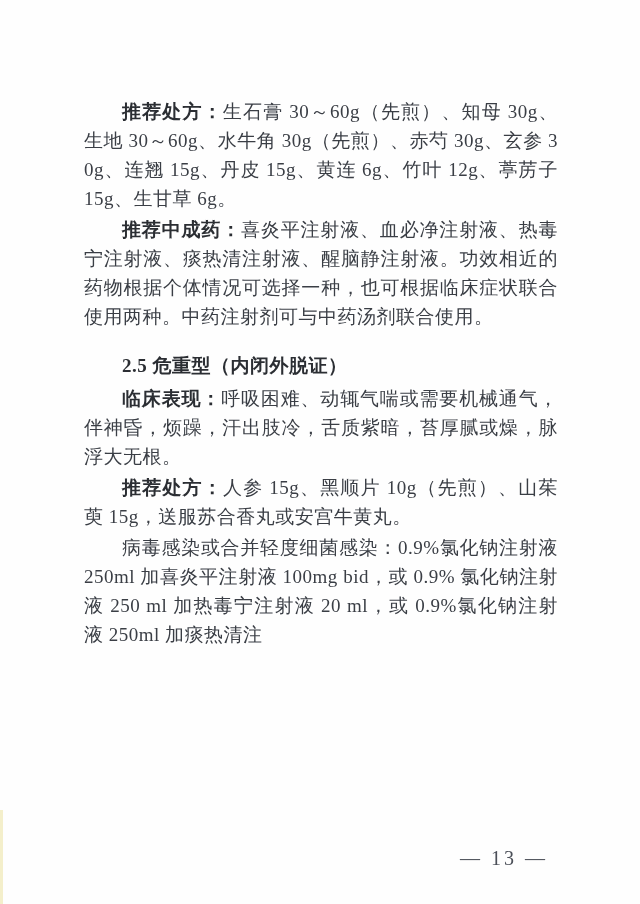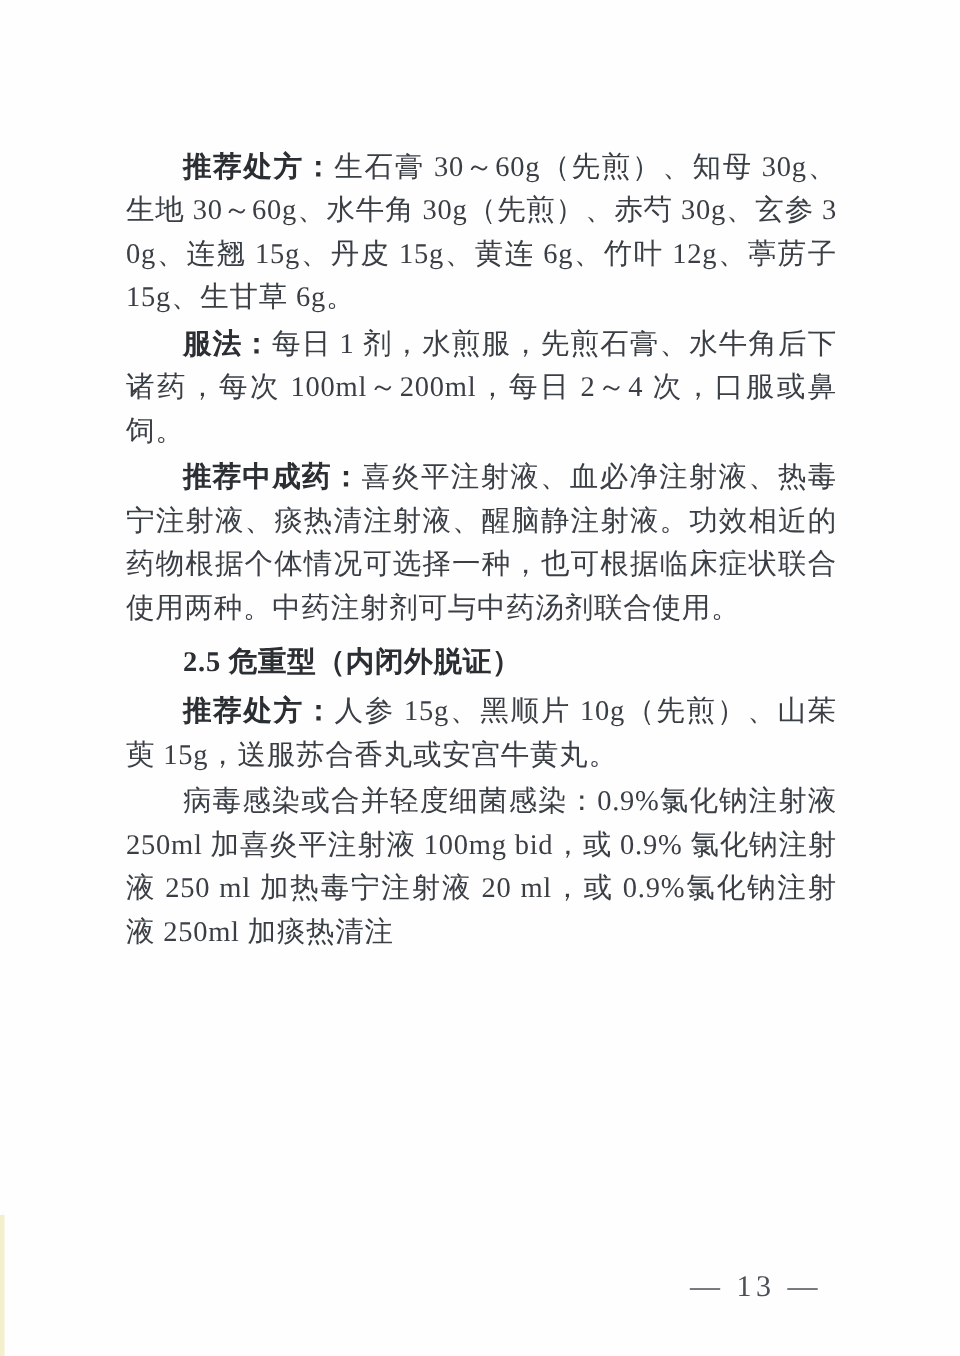--- a/index.html
+++ b/index.html
@@ -30,21 +30,21 @@
     letter-spacing: 0.5px;
     text-align: justify;
     text-align-last: left;
     text-indent: 2em;
     word-break: break-all;
   }
   .para.heading {
     text-align: right;
     font-weight: bold;
     color: #2b2e33;
-    margin-top: 7px;
+    margin-top: 20px;
     margin-bottom: 4px;
   }
   .run-bold {
     font-weight: bold;
     color: #2b2e33;
   }
   .footer {
     position: absolute;
     top: 847px;
     right: 92px;
@@ -63,21 +63,21 @@
     background: #f2ecc2;
     opacity: 0.85;
   }
 </style>
 </head>
 <body>
 
 <div class="page">
   <div class="content" id="doc-body">
       <p class="para"><span class="run-bold">推荐处方：</span><span class="run">生石膏 30～60g（先煎）、知母 30g、生地 30～60g、水牛角 30g（先煎）、赤芍 30g、玄参 30g、连翘 15g、丹皮 15g、黄连 6g、竹叶 12g、葶苈子 15g、生甘草 6g。</span></p>
-      <p class="para"><span class="run-bold">服法：</span><span class="run">每日 1 剂，水煎服，先煎石膏、水牛角后下诸药，每次 100ml～200ml，每日 2～4 次，口服或鼻饲。</span></p>
       <p class="para"><span class="run-bold">推荐中成药：</span><span class="run">喜炎平注射液、血必净注射液、热毒宁注射液、痰热清注射液、醒脑静注射液。功效相近的药物根据个体情况可选择一种，也可根据临床症状联合使用两种。中药注射剂可与中药汤剂联合使用。</span></p>
       <p class="para heading"><span class="run-bold">2.5 危重型（内闭外脱证）</span></p>
+      <p class="para"><span class="run-bold">临床表现：</span><span class="run">呼吸困难、动辄气喘或需要机械通气，伴神昏，烦躁，汗出肢冷，舌质紫暗，苔厚腻或燥，脉浮大无根。</span></p>
       <p class="para"><span class="run-bold">推荐处方：</span><span class="run">人参 15g、黑顺片 10g（先煎）、山茱萸 15g，送服苏合香丸或安宫牛黄丸。</span></p>
       <p class="para"><span class="run">病毒感染或合并轻度细菌感染：0.9%氯化钠注射液 250ml 加喜炎平注射液 100mg bid，或 0.9% 氯化钠注射液 250 ml 加热毒宁注射液 20 ml，或 0.9%氯化钠注射液 250ml 加痰热清注</span></p>
     </div>
   <div class="footer">— 13 —</div>
   <div class="scan-edge"></div>
 </div>
 
 </body></html>

